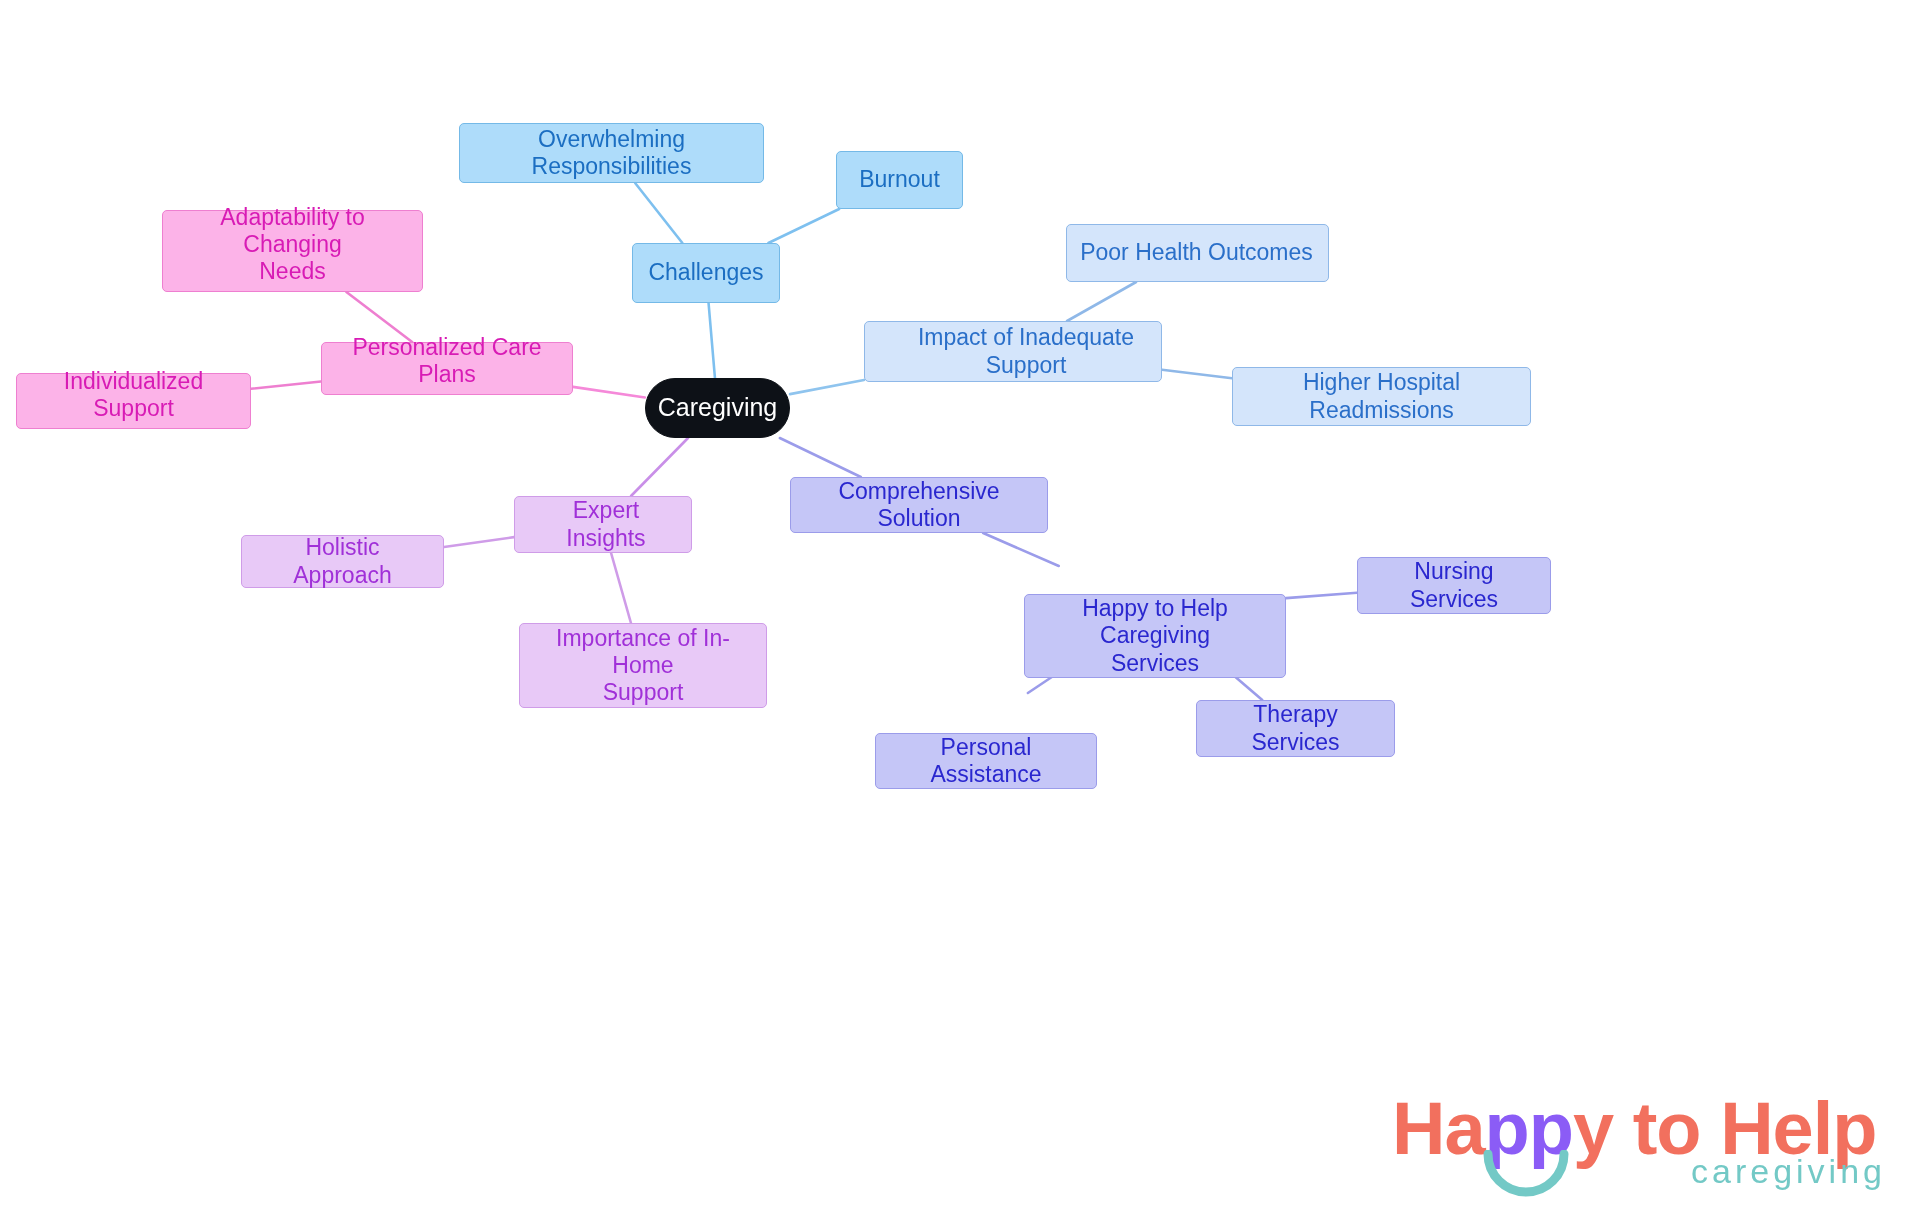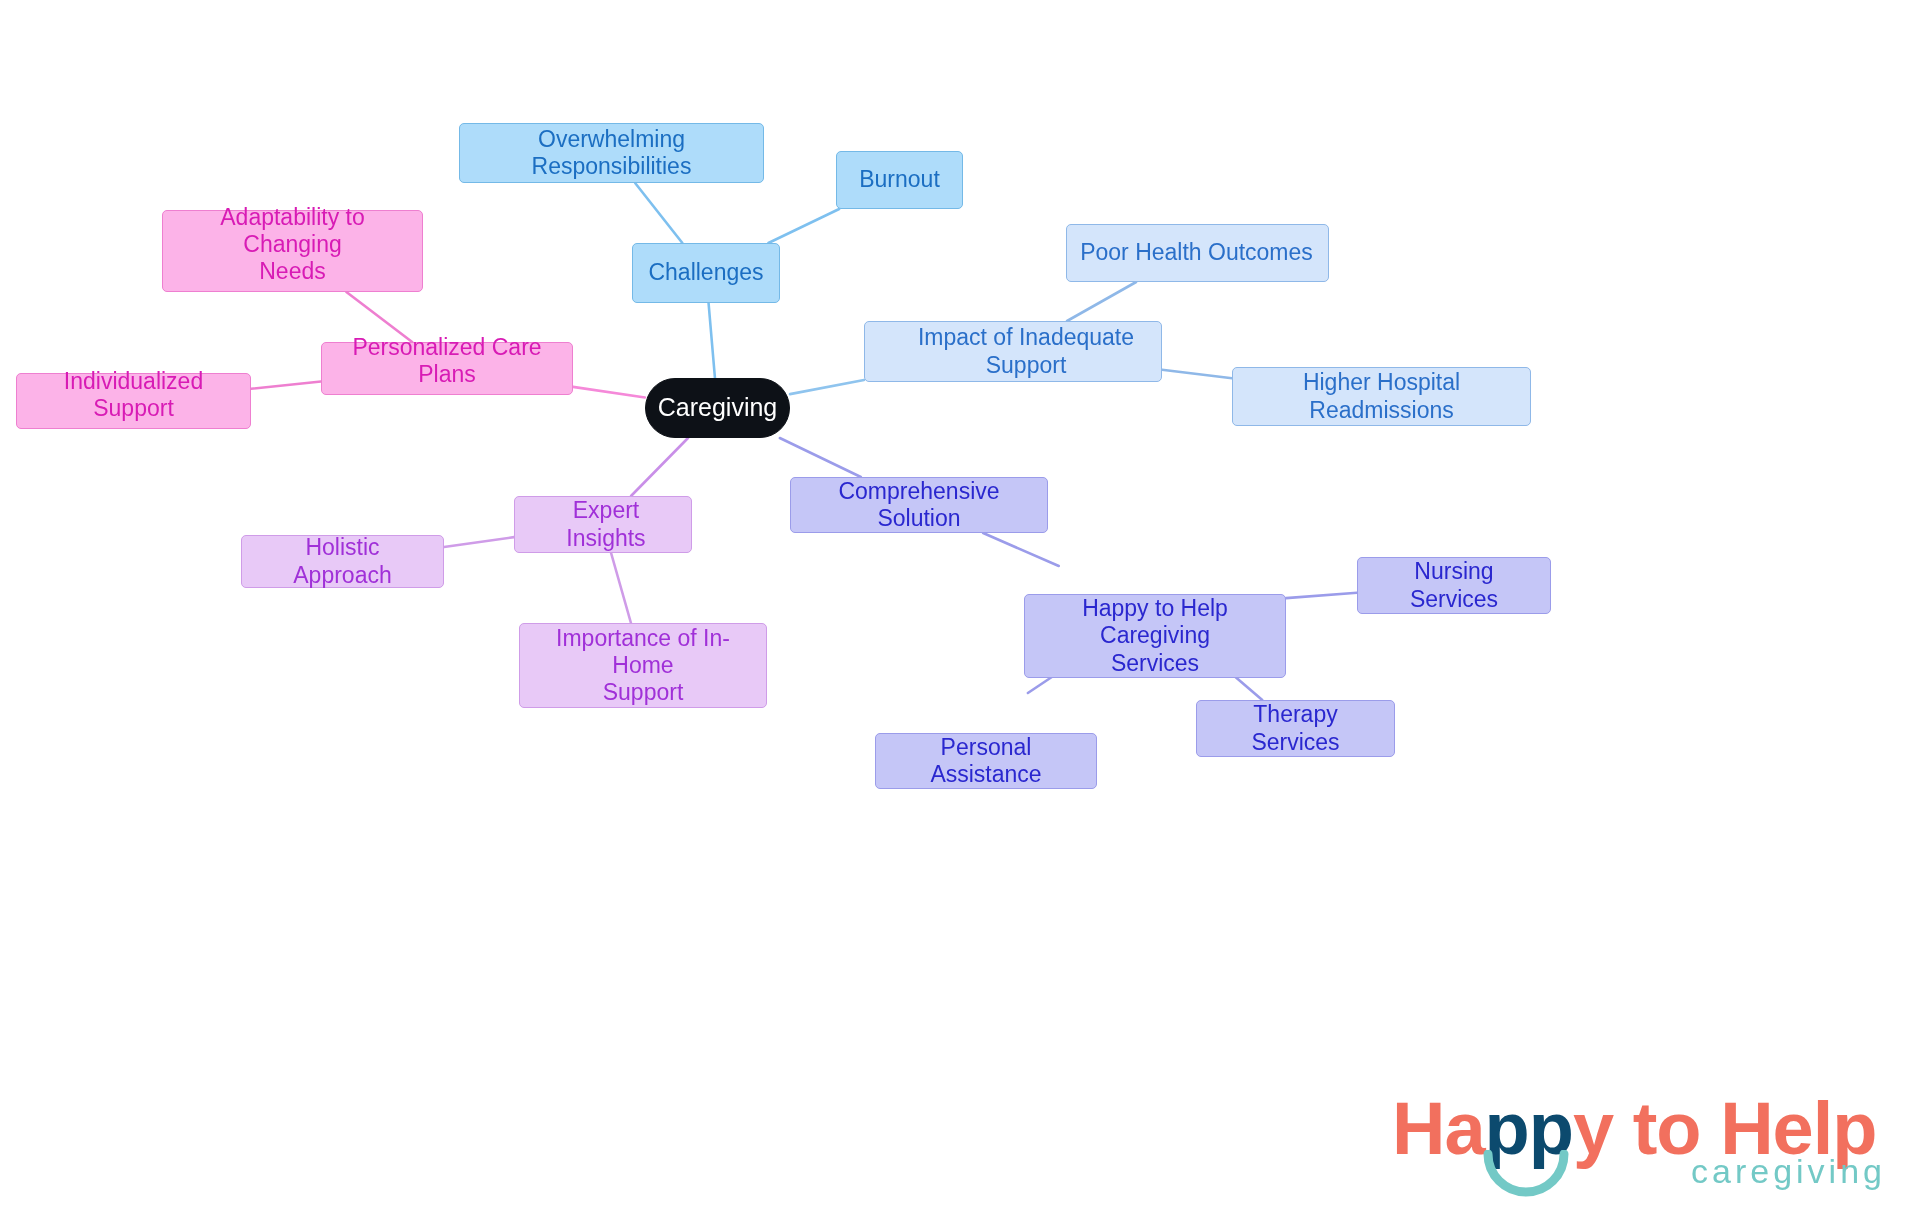--- a/index.html
+++ b/index.html
@@ -86,21 +86,21 @@
   .logo-row1 {
     position: absolute;
     left: 0; top: 0;
     font-size: 74px;
     font-weight: bold;
     letter-spacing: -1px;
     line-height: 1;
     white-space: nowrap;
   }
   .logo-coral { color: #f2705e; }
-  .logo-teal { color: #0c4a6e; }
+  .logo-teal { color: #8b5cf6; }
   .logo-sub {
     position: absolute;
     right: 6px;
     top: 62px;
     font-size: 34px;
     letter-spacing: 4px;
     color: #73c9c6;
     line-height: 1;
   }
   #logo-smile {

